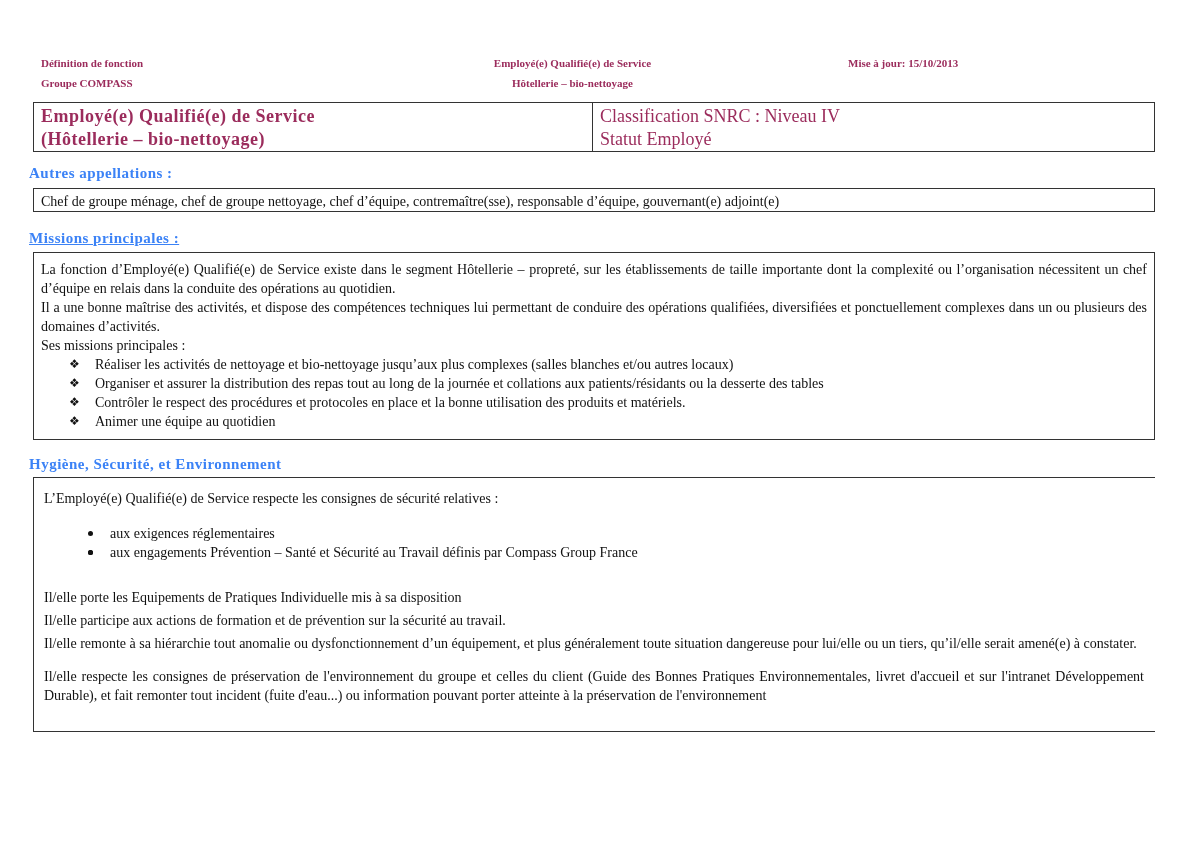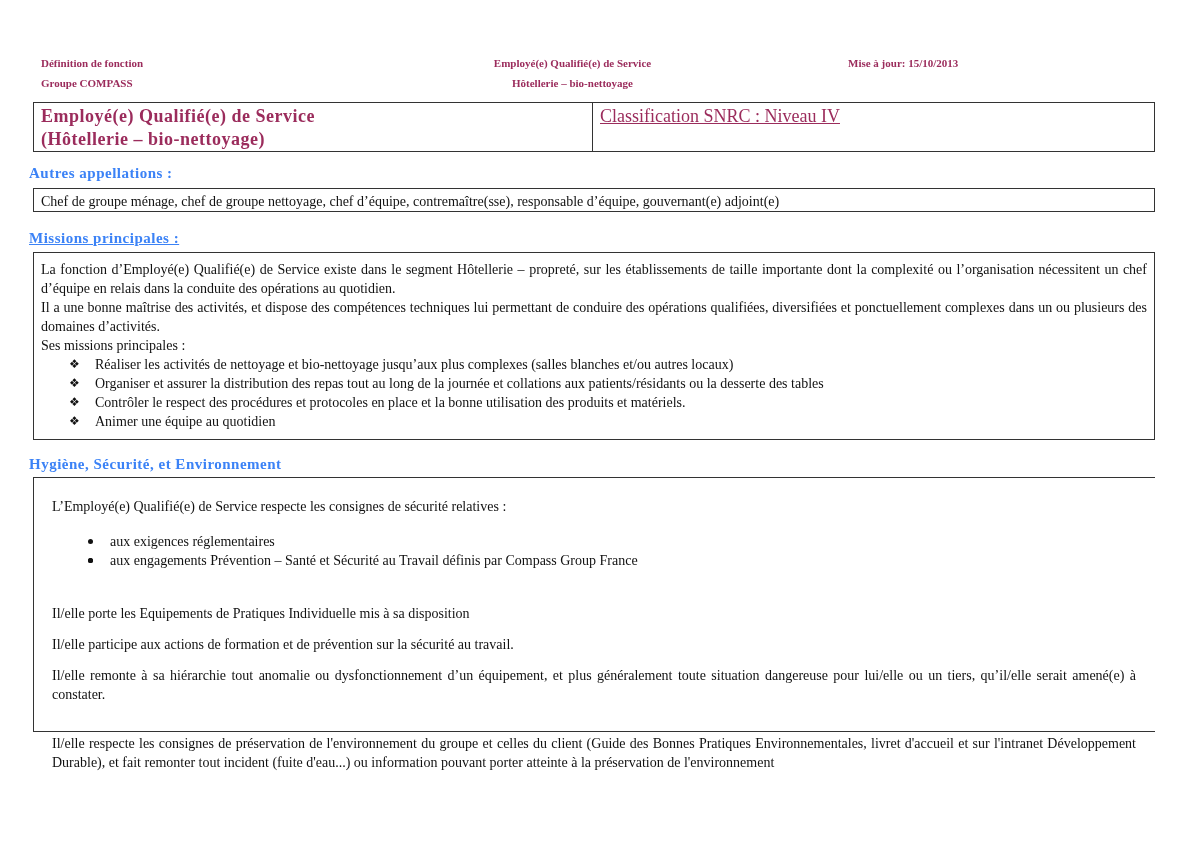--- a/index.html
+++ b/index.html
@@ -6,33 +6,33 @@
   body { width: 1200px; height: 848px; position: relative; overflow: hidden;
          font-family: "Liberation Serif", "DejaVu Serif", serif; color: #111; }
   .hdr { position: absolute; top: 53px; font-size: 11px; font-weight: bold; line-height: 20px; color: #9b2c5c; }
   .hdr-left { left: 41px; }
   .hdr-center { left: 400px; width: 345px; text-align: center; }
   .hdr-right { left: 848px; }
   .box { position: absolute; left: 33px; width: 1122px; border: 1.5px solid #333; box-sizing: border-box; }
   .title-box { top: 102px; height: 50px; display: flex; }
   .title-box .cell { padding: 2px 7px; font-size: 18px; line-height: 23px; }
   .title-box .cell-left { width: 544px; border-right: 1.5px solid #333; font-weight: bold; color: #9b2c5c; letter-spacing: 0.5px; }
-  .title-box .cell-right { flex: 1; color: #9b2c5c; text-decoration: underline; }
+  .title-box .cell-right { flex: 1; color: #9b2c5c; }
   .sect { position: absolute; left: 29px; font-size: 15px; font-weight: bold; color: #3b82f6; letter-spacing: 0.5px; }
   .body-text { font-size: 14px; line-height: 19px; text-align: justify; }
   .appell { top: 188px; height: 24px; padding: 3px 7px; }
   .missions { top: 252px; height: 188px; padding: 7px 7px 0 7px; }
   .missions ul { list-style: none; margin: 0; padding: 0 0 0 28px; }
   .missions li { position: relative; padding-left: 26px; }
   .missions li .bul { position: absolute; left: 0; top: 0; font-size: 12px; }
   .hse { top: 477px; height: 255px; border-right: none; padding: 7px 7px 0 6px; }
   .hse ul { margin: 16px; padding: 0 0 0 32px; list-style: none; }
   .hse li { position: relative; padding-left: 22px; }
   .hse li .dot { position: absolute; left: 0; top: 7px; width: 5px; height: 5px; border-radius: 50%; background: #111; }
-  .hse p { margin: 12px; }
+  .hse p { margin: 4px; }
   .gap { height: 6px; }
 </style>
 </head>
 <body>
 
 <div class="hdr hdr-left">
   <div>Définition de fonction</div>
   <div>Groupe COMPASS</div>
 </div>
 <div class="hdr hdr-center">
@@ -41,20 +41,21 @@
 </div>
 <div class="hdr hdr-right">Mise à jour: 15/10/2013</div>
 
 <div class="box title-box">
   <div class="cell cell-left">
     <div>Employé(e) Qualifié(e) de Service</div>
     <div>(Hôtellerie – bio-nettoyage)</div>
   </div>
   <div class="cell cell-right">
     <div>Classification SNRC : Niveau IV</div>
+    <div>Statut Employé</div>
   </div>
 </div>
 
 <div class="sect" style="top:165px;">Autres appellations :</div>
 <div class="box appell body-text">
   <span>Chef de groupe ménage, chef de groupe nettoyage, chef d’équipe, contremaître(sse), responsable d’équipe, gouvernant(e) adjoint(e)</span>
 </div>
 
 <div class="sect" style="top:230px;text-decoration:underline;">Missions principales :</div>
 <div class="box missions body-text">

